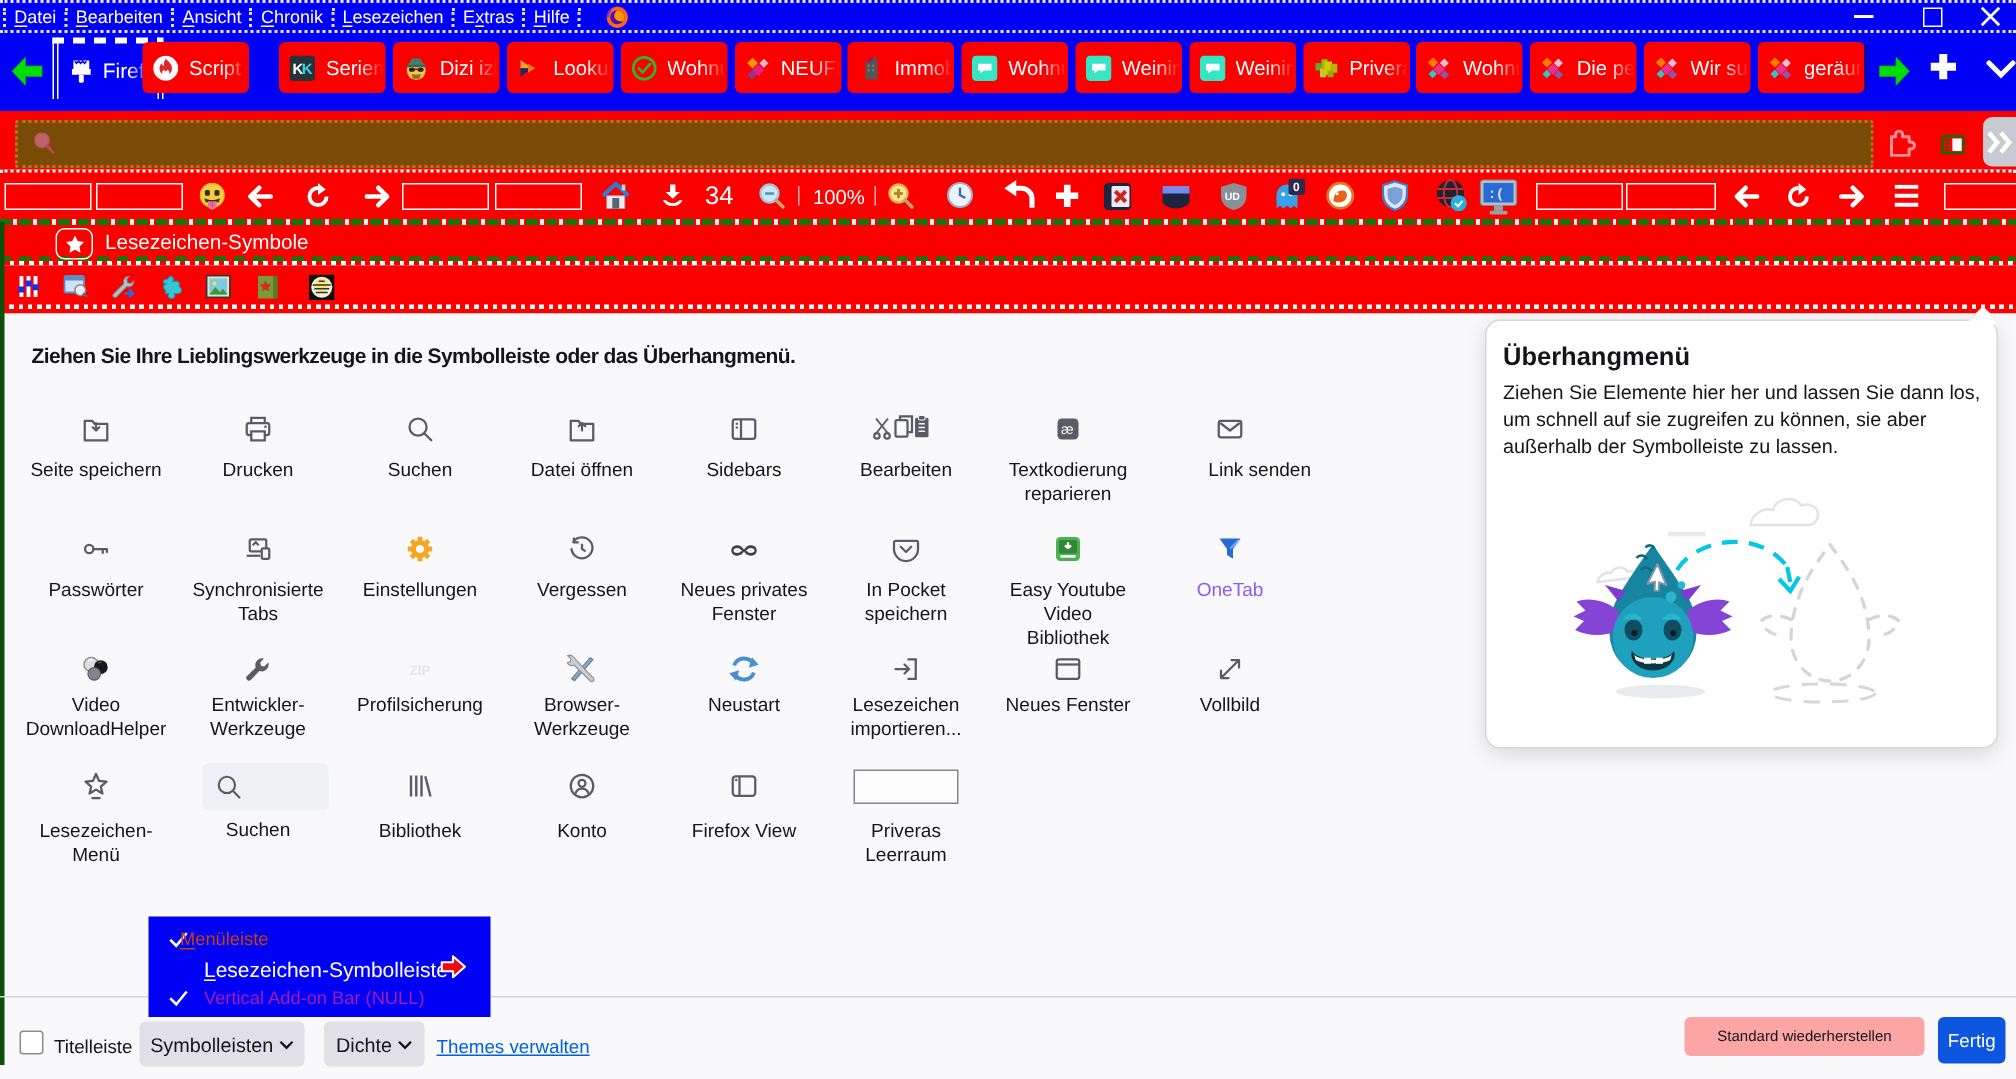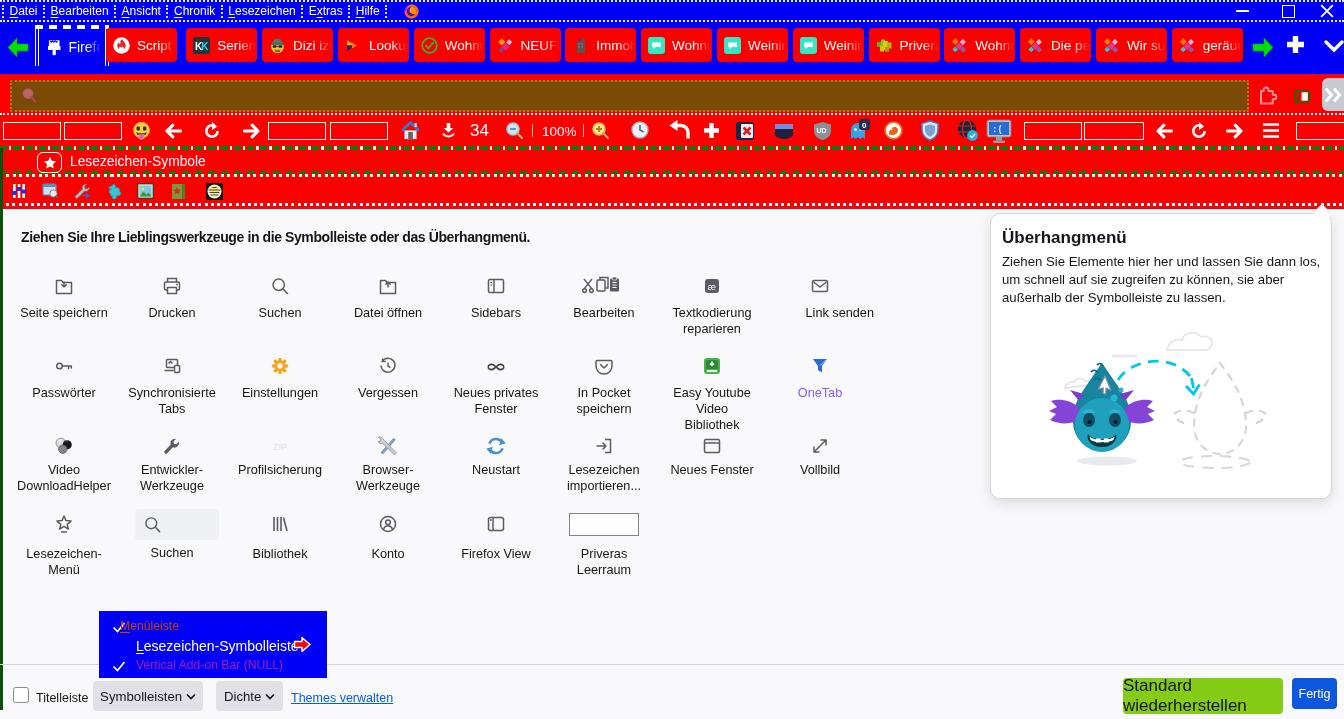--- a/index.html
+++ b/index.html
@@ -48,21 +48,21 @@
 <div class="abs" style="left:104.5px;top:25px;width:1.3px;height:41px;background:#fff"></div>
 <div class="abs" style="left:107.7px;top:25px;width:1.3px;height:41px;background:#fff"></div>
 <div class="abs" style="left:39px;top:28px;width:65px;height:38px;display:flex;align-items:center;color:#fff">
 <svg style="margin-left:8px" width="15" height="17" viewBox="0 0 15 17">
 <path d="M2 1h11v6H2z M1 7h13v4H1z" fill="#fff"></path>
 <path d="M3 1.5l1.2 1.5L5.6 1.5 7 3l1.4-1.5L9.8 3l1.2-1.5" stroke="#0000f6" stroke-width="1.1" fill="none"></path>
 <rect x="5.8" y="11" width="3.4" height="5.5" rx="1" fill="#fff"></rect>
     </svg>
 <span style="margin-left:7px;width:37px;font-size:14px;white-space:nowrap;overflow:hidden;-webkit-mask-image:linear-gradient(90deg,#000 50%,transparent 92%);mask-image:linear-gradient(90deg,#000 50%,transparent 92%)">Firefox&nbsp;anpassen</span>
 </div>
-<div class="abs" style="left:106px;top:28px;width:71px;height:34px;background:#fc0000;
+<div class="abs" style="left:95px;top:28px;width:71px;height:34px;background:#fc0000;
  border-radius:4px;display:flex;align-items:center;overflow:hidden;color:#fff">
 <span style="margin-left:7px;width:17px;height:17px;flex:none;display:flex">
       <svg width="17" height="17" viewBox="0 0 17 17">
         <circle cx="8.5" cy="8.5" r="8.3" fill="#fff"></circle>
         <path d="M8.5 2.2c2.2 2.2 4.2 3.8 4.2 6.6a4.2 4.2 0 0 1-8.4 0c0-1.4.6-2.5 1.4-3.6.3 1.1.9 1.7 1.7 1.9-.4-1.9 0-3.4 1.1-4.9z" fill="#e02828"></path>
         <path d="M8.5 14a2.4 2.4 0 0 1-2.4-2.4c0-.9.5-1.5 1.2-2.2.2.7.8 1.1 1.2 1.1s1-.4 1.2-1.1c.7.7 1.2 1.3 1.2 2.2A2.4 2.4 0 0 1 8.5 14z" fill="#fff"></path>
       </svg>
     </span>
 <span style="margin-left:7px;width:42px;font-size:13.5px;white-space:nowrap;overflow:hidden;-webkit-mask-image:linear-gradient(90deg,#000 55%,transparent 97%);mask-image:linear-gradient(90deg,#000 55%,transparent 97%)">Script</span>
 </div>
@@ -731,21 +731,21 @@
 <div class="abs" style="left:0;top:664px;width:1344px;height:1px;background:#d4d4d8"></div>
 <div class="abs" style="left:13px;top:687px;width:16px;height:16px;border:1.8px solid #8a8a96;border-radius:2.5px;background:#fff;box-sizing:border-box"></div>
 <div class="abs" style="left:36px;top:691px;font-size:12.5px;color:#15141a">Titelleiste</div>
 <div class="abs" style="left:93px;top:681px;width:110px;height:30px;background:#e0e0e6;border-radius:4px;display:flex;align-items:center;justify-content:center;font-size:13.2px;color:#15141a">Symbolleisten&nbsp;<svg width="10" height="7" viewBox="0 0 10 7">
       <path d="M1 1.5l4 4 4-4" fill="none" stroke="#15141a" stroke-width="1.6"></path>
     </svg></div>
 <div class="abs" style="left:216px;top:681px;width:67px;height:30px;background:#e0e0e6;border-radius:4px;display:flex;align-items:center;justify-content:center;font-size:13.2px;color:#15141a">Dichte&nbsp;<svg width="10" height="7" viewBox="0 0 10 7">
       <path d="M1 1.5l4 4 4-4" fill="none" stroke="#15141a" stroke-width="1.6"></path>
     </svg></div>
 <div class="abs" style="left:291px;top:691px;font-size:12.5px;color:#0061e0;text-decoration:underline">Themes verwalten</div>
-<div class="abs" style="left:1123px;top:678px;width:160px;height:36px;background:#84cc16;border-radius:4px;display:flex;align-items:center;justify-content:center;font-size:17px;color:#15141a">Standard wiederherstellen</div>
+<div class="abs" style="left:1123px;top:678px;width:160px;height:26px;background:#fca5a5;border-radius:4px;display:flex;align-items:center;justify-content:center;font-size:10px;color:#15141a">Standard wiederherstellen</div>
 <div class="abs" style="left:1292px;top:678px;width:45px;height:31px;background:#0c56e0;border-radius:4px;display:flex;align-items:center;justify-content:center;font-size:12.5px;color:#fff">Fertig</div>
 <div class="abs" style="left:99px;top:611px;width:228px;height:67px;background:#0000f6;color:#fff;font-size:13.5px"></div>
 <div class="abs" style="left:112px;top:619px;width:15px"><svg width="14" height="11" viewBox="0 0 14 11">
       <path d="M1.5 5.5l4 4L12.5 1" fill="none" stroke="#fff" stroke-width="1.7"></path>
     </svg></div>
 <div class="abs" style="left:120px;top:619px;color:#c2410c;font-size:12.2px"><u>M</u>enüleiste</div>
 <div class="abs" style="left:136px;top:638px;color:#fff;font-size:14px"><u>L</u>esezeichen-Symbolleiste</div>
 <div class="abs" style="left:112px;top:658px;width:15px"><svg width="14" height="11" viewBox="0 0 14 11">
       <path d="M1.5 5.5l4 4L12.5 1" fill="none" stroke="#fff" stroke-width="1.7"></path>
     </svg></div>

